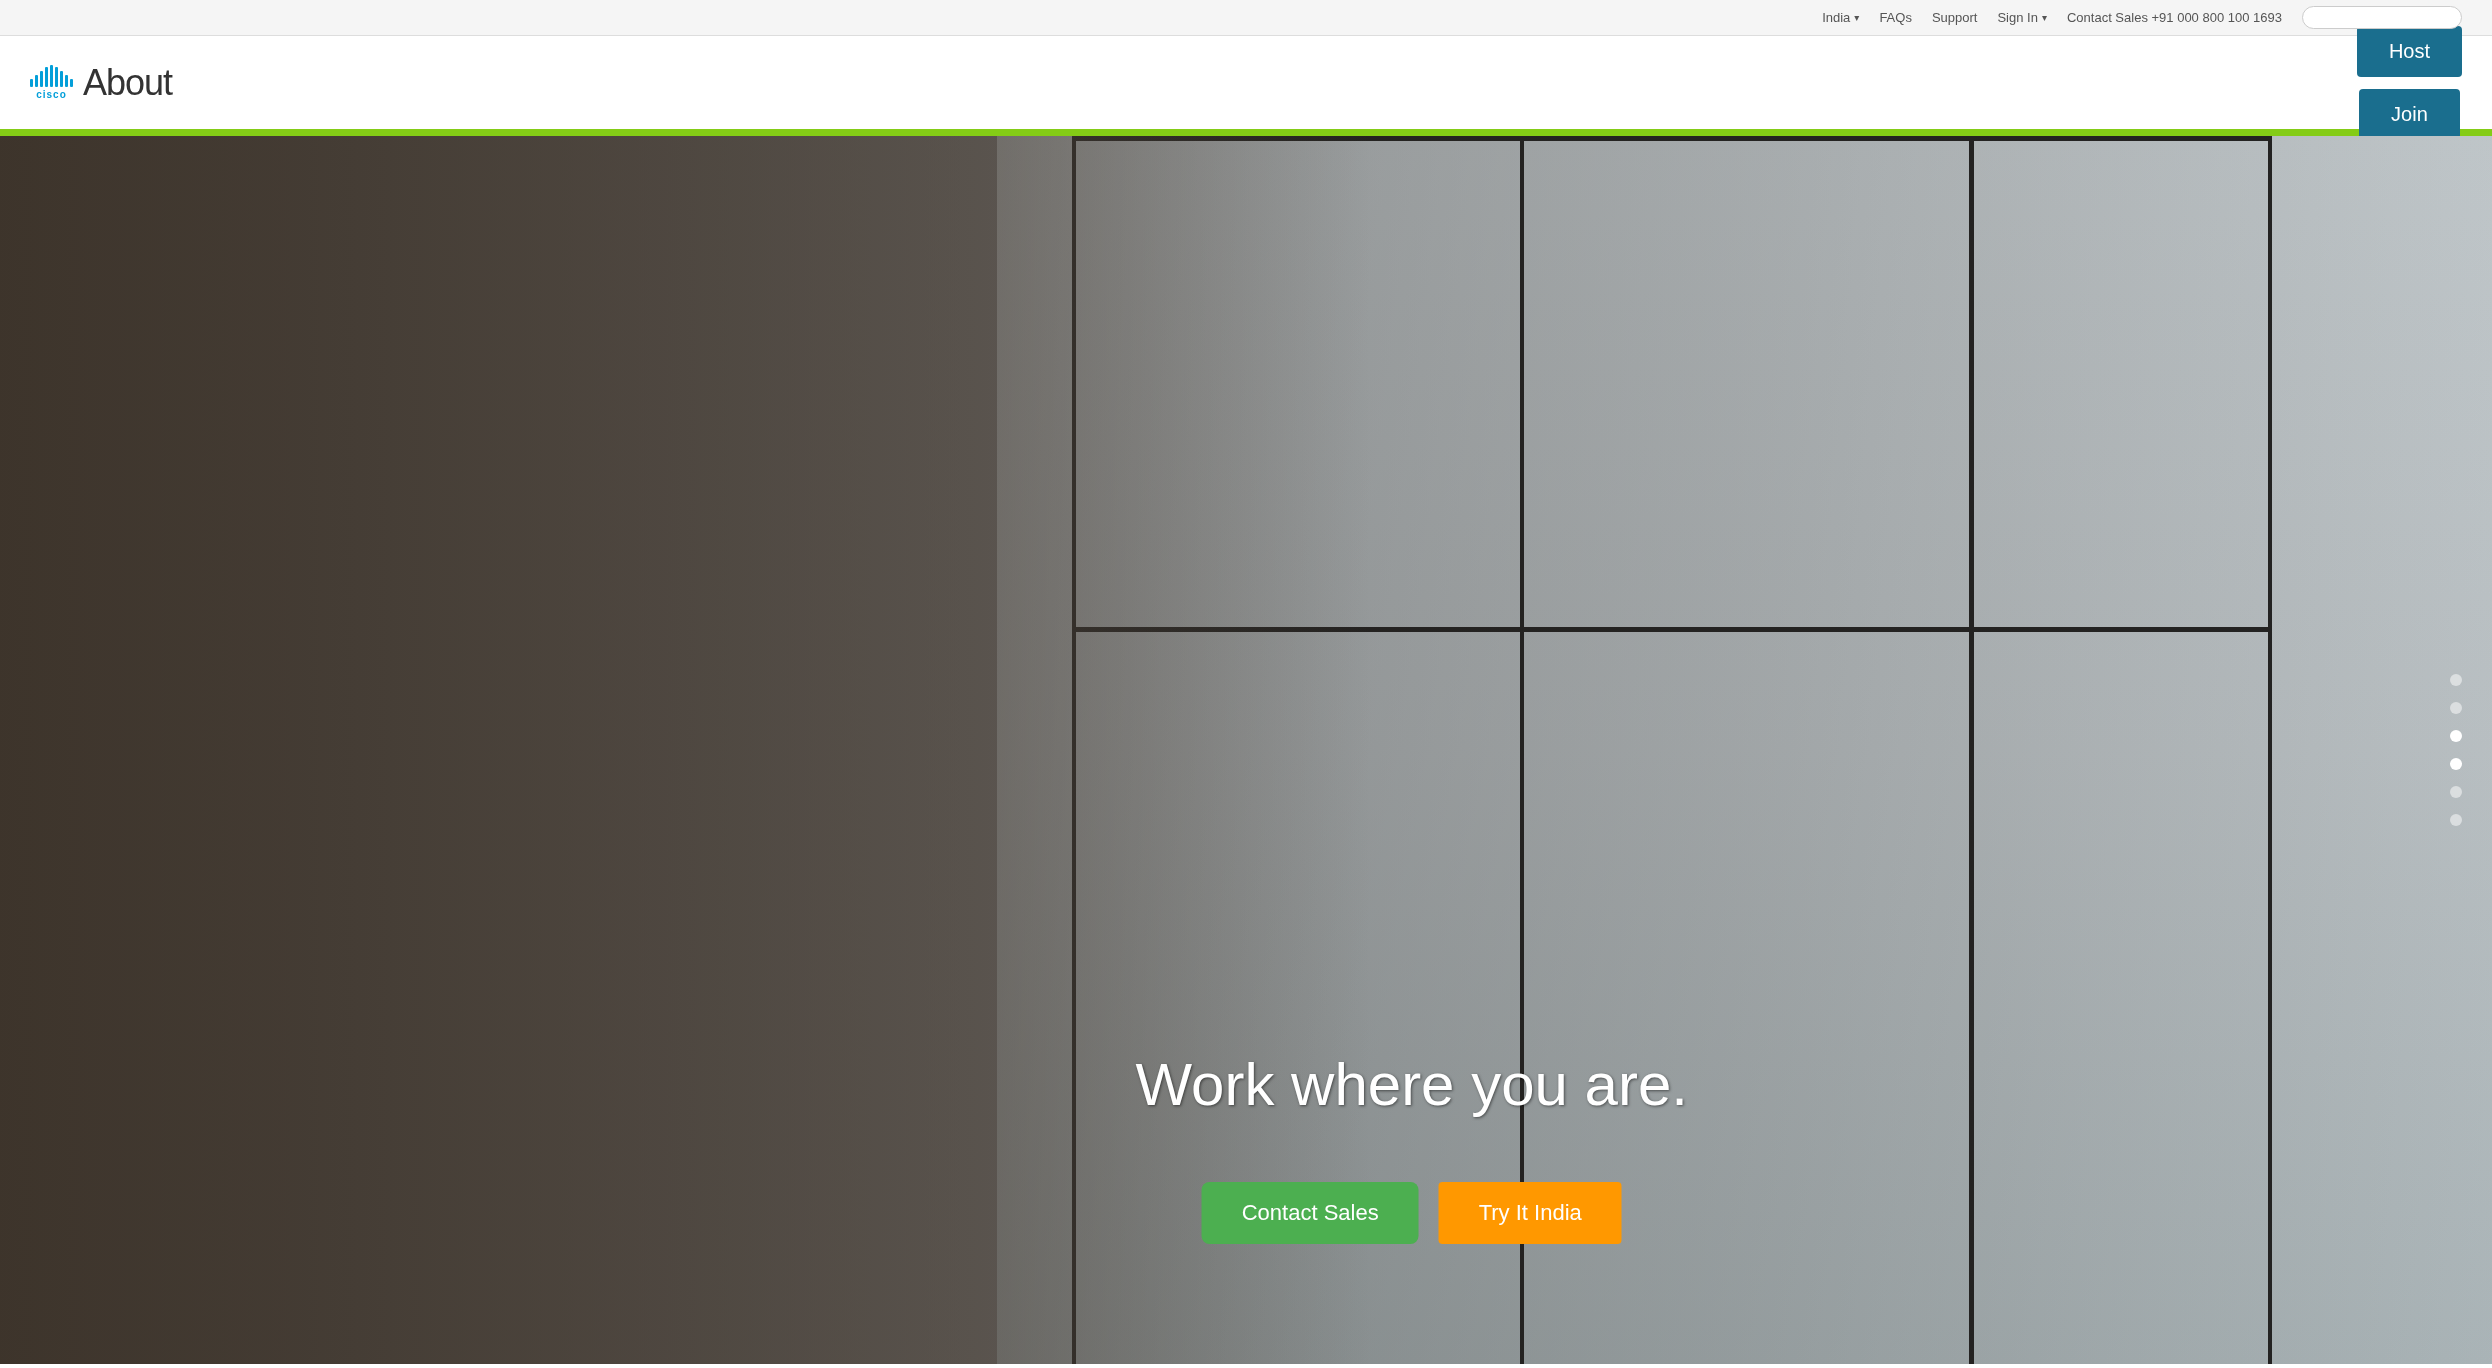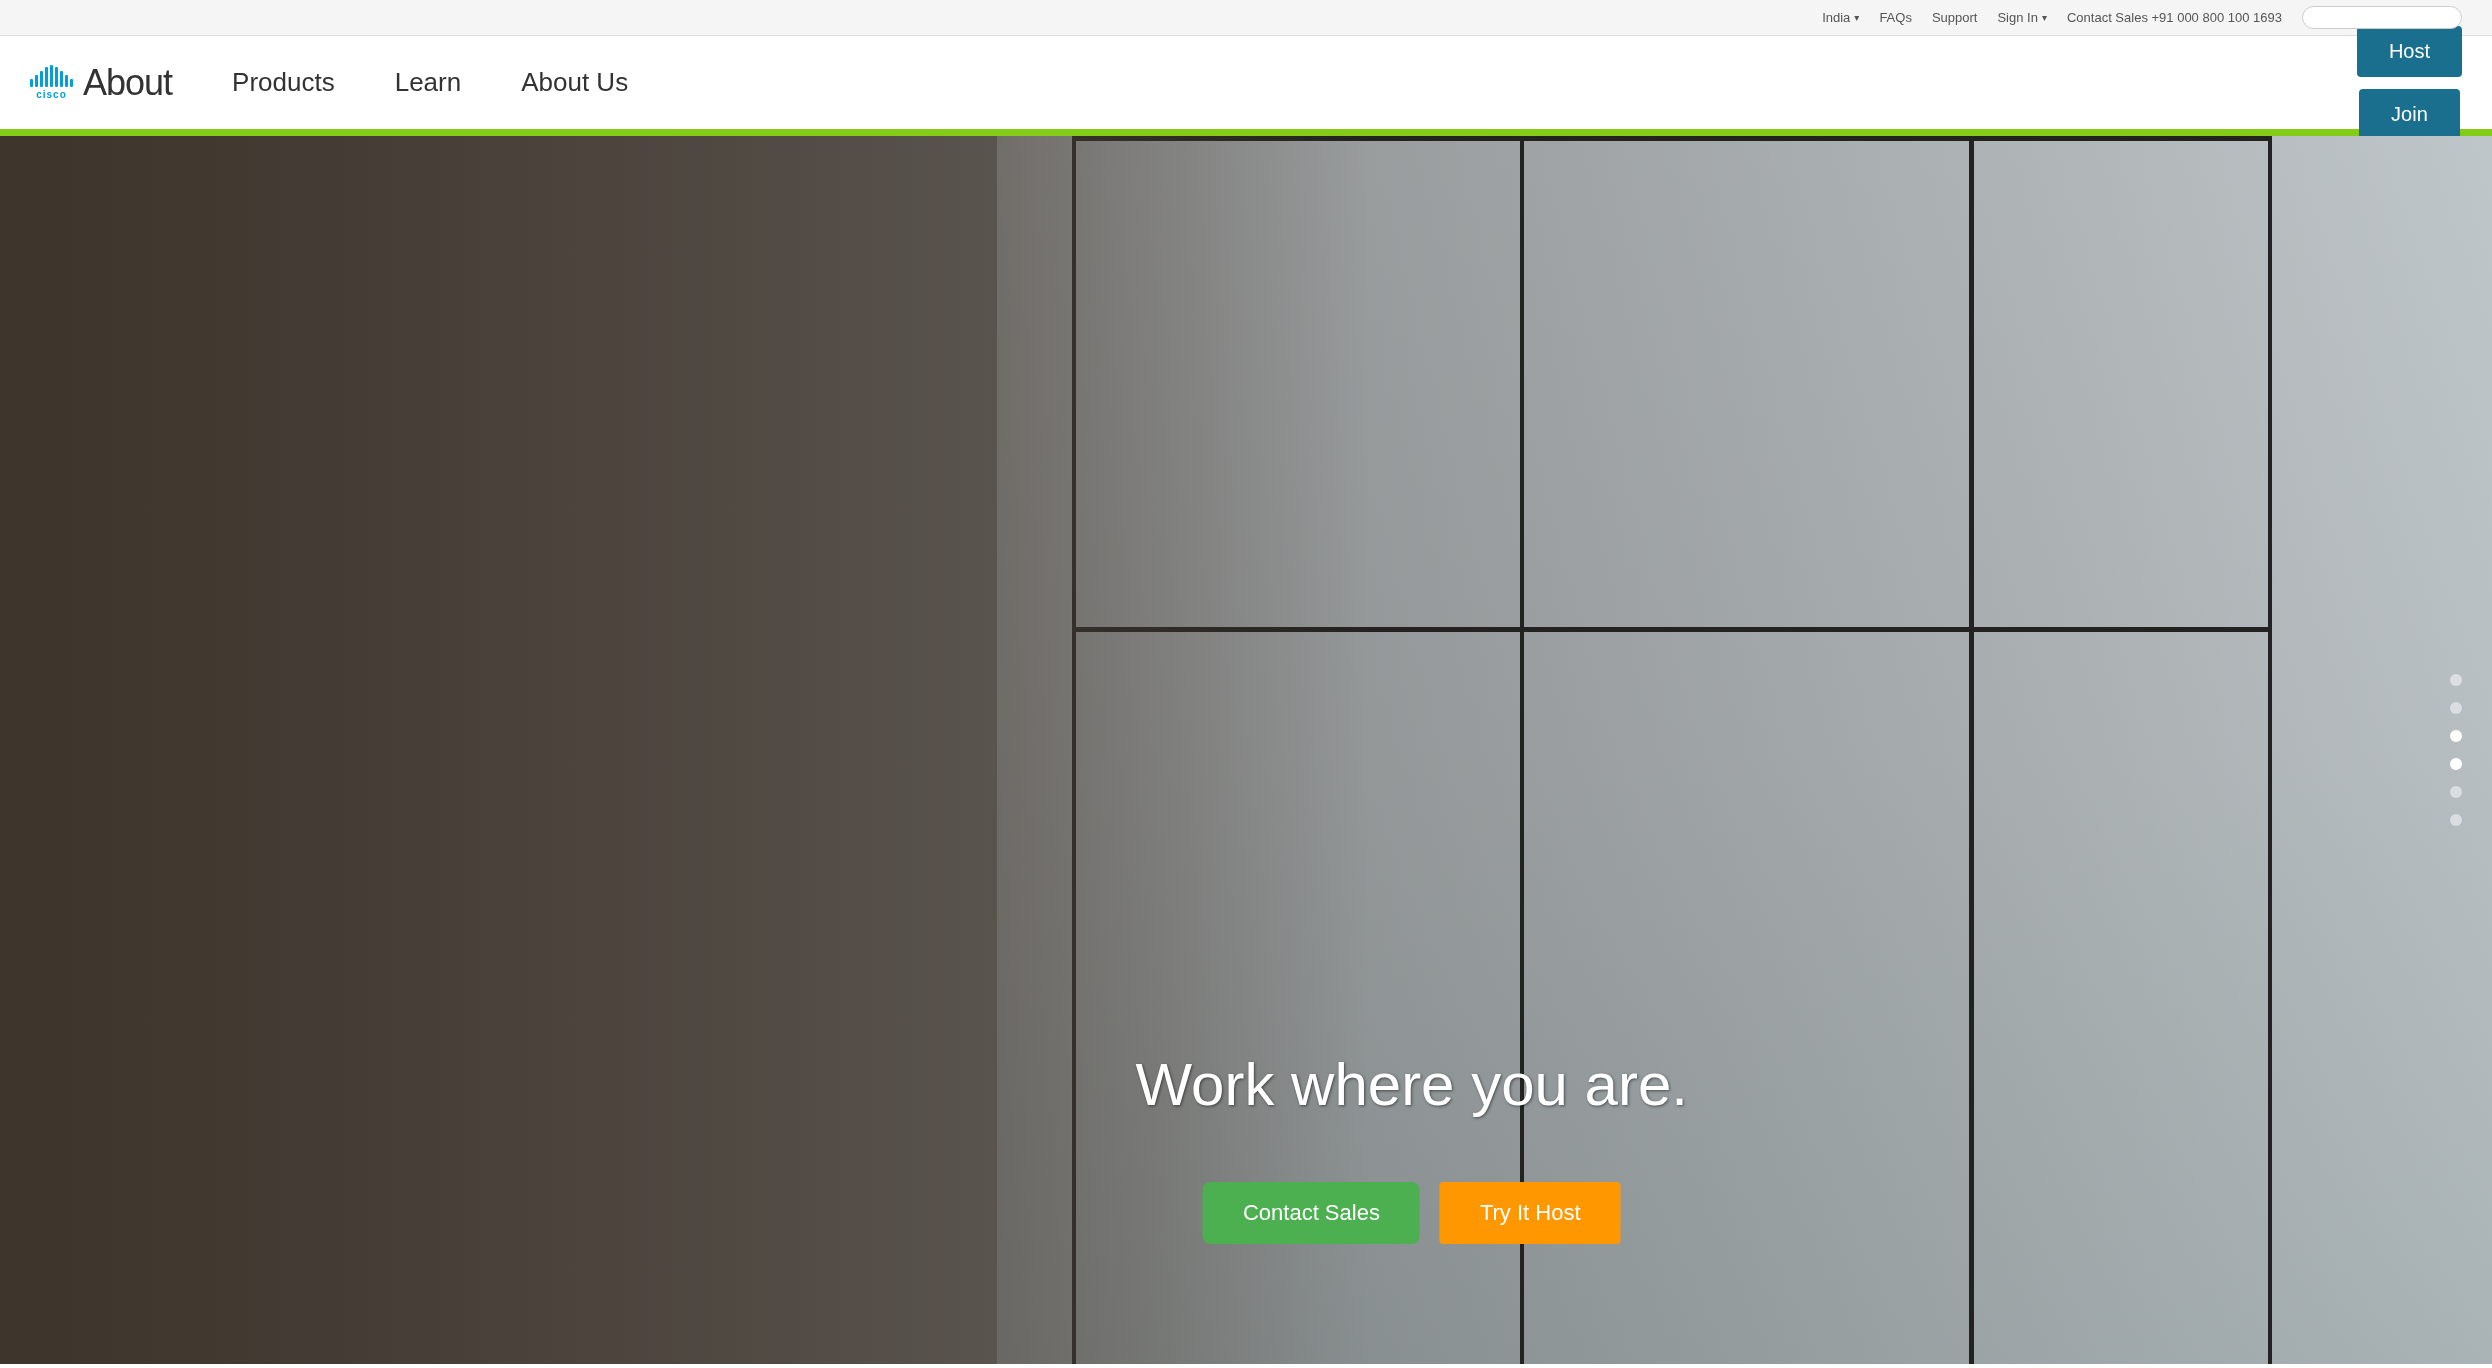--- a/index.html
+++ b/index.html
@@ -280,25 +280,20 @@
         <div class="bar b6"></div>
         <div class="bar b7"></div>
         <div class="bar b8"></div>
         <div class="bar b9"></div>
       </div>
       <span class="cisco-text">cisco</span>
     </div>
     <span class="webex-text">About</span>
   </div>
 
-  <div class="nav-links">
-    <a class="nav-link">Products</a>
-    <a class="nav-link">Learn</a>
-    <a class="nav-link">About Us</a>
-  </div>
 
   <div class="nav-actions">
     <button class="btn-host">Host</button>
     <button class="btn-join">Join</button>
   </div>
 </nav>
 
 <div class="hero">
 
   <div class="hero-office">
@@ -311,21 +306,21 @@
     <div class="window-frame" style="left:5%;top:0;width:80%;height:5px;"></div>
   </div>
   <div class="hero-overlay"></div>
 
   <div class="hero-person"></div>
 
   <div class="hero-content">
     <h1 class="hero-title">Work where you are.</h1>
     <div class="hero-buttons">
       <button class="btn-contact">Contact Sales</button>
-      <button class="btn-try">Try It Host</button>
+      <button class="btn-try">Try It India</button>
     </div>
   </div>
 
   <div class="slider-dots">
     <div class="dot"></div>
     <div class="dot"></div>
     <div class="dot active"></div>
     <div class="dot active"></div>
     <div class="dot"></div>
     <div class="dot"></div>

